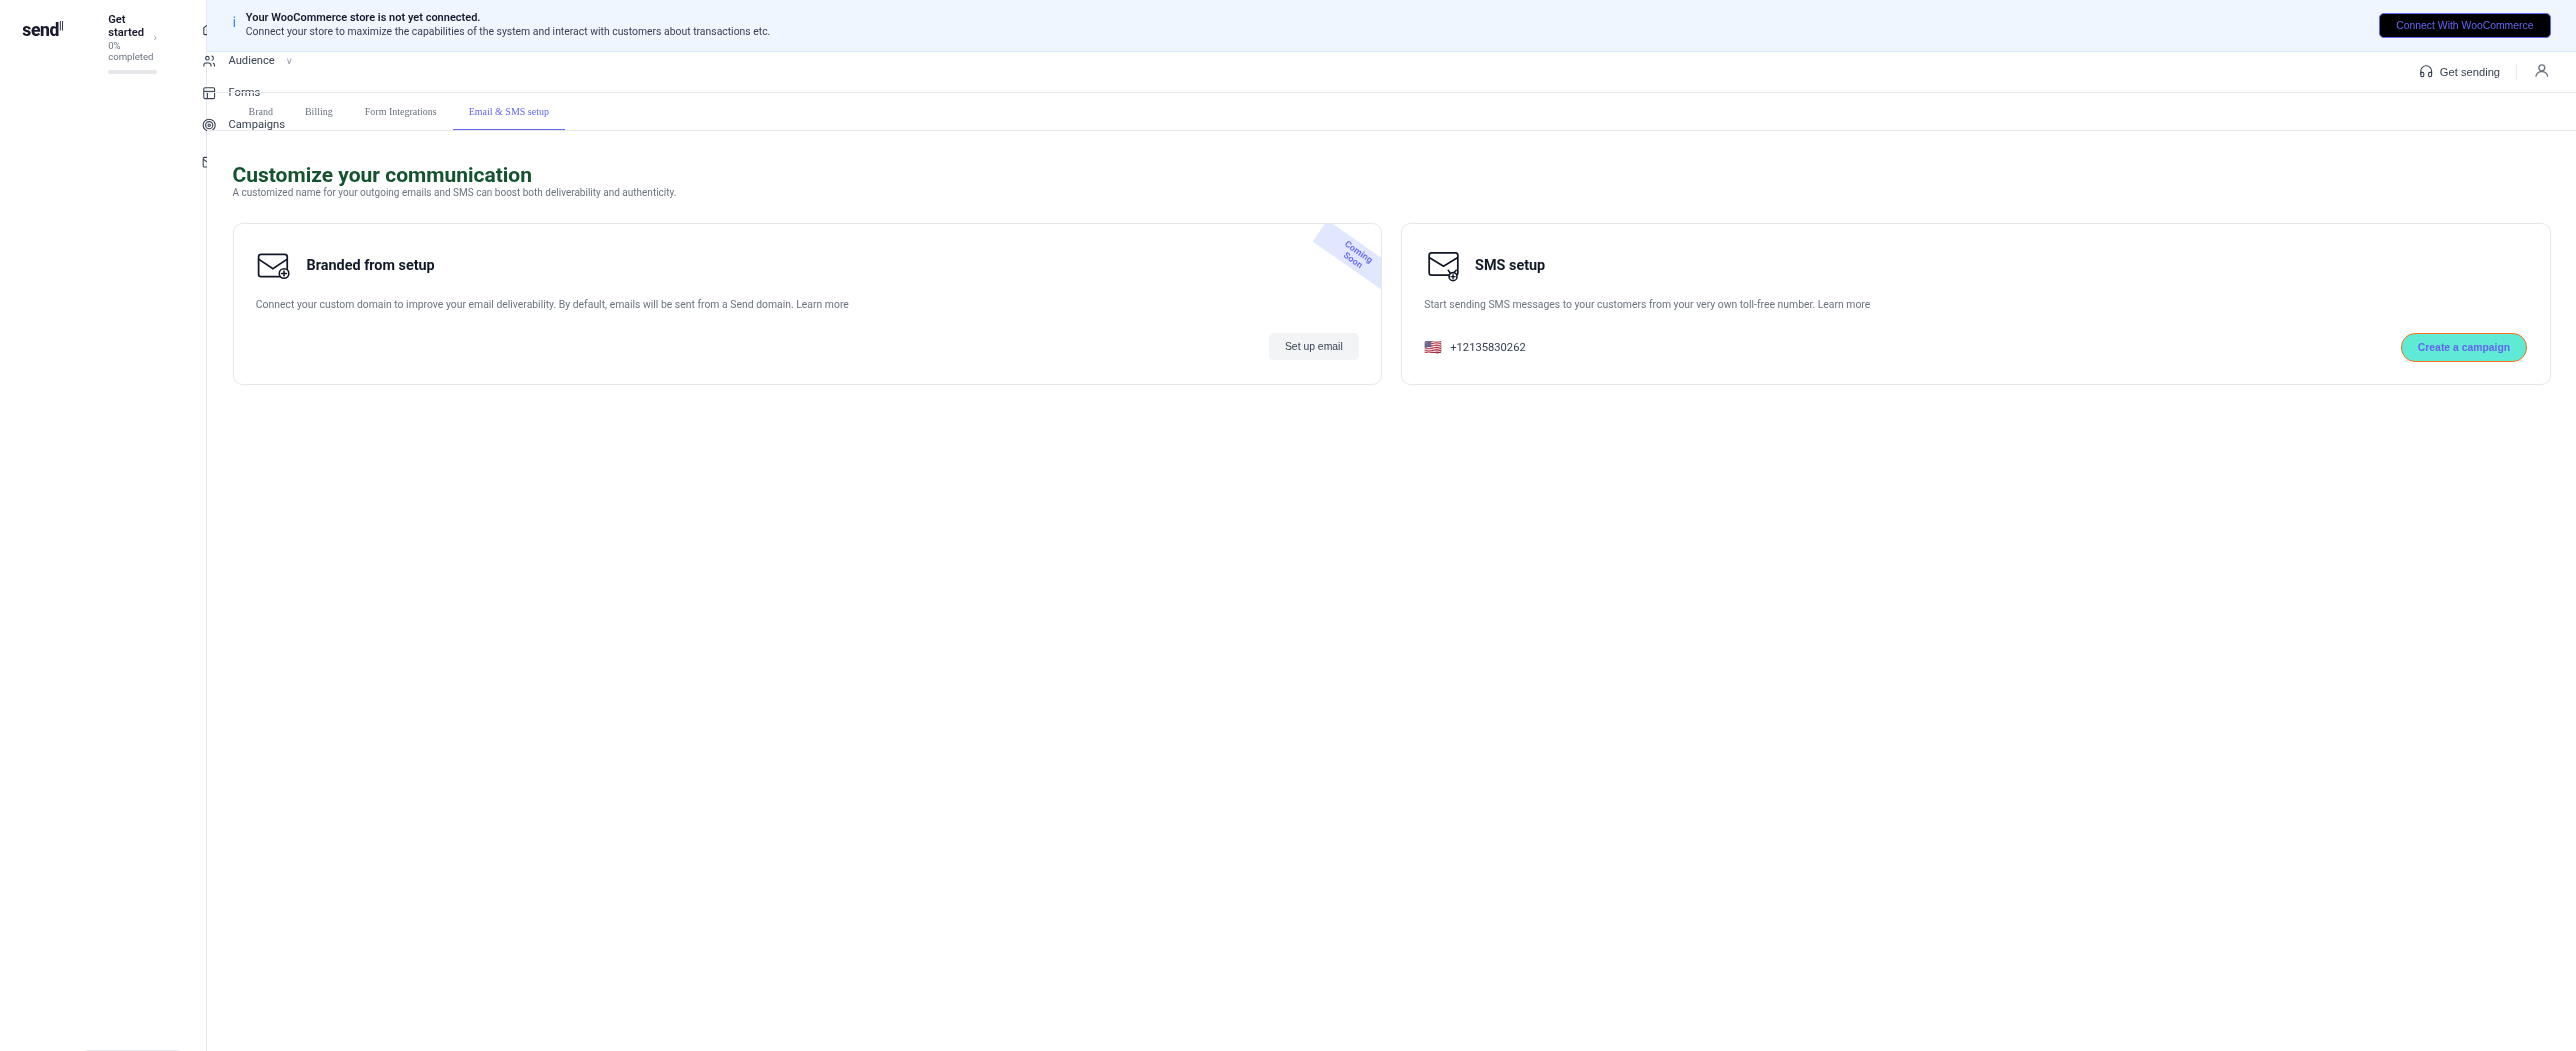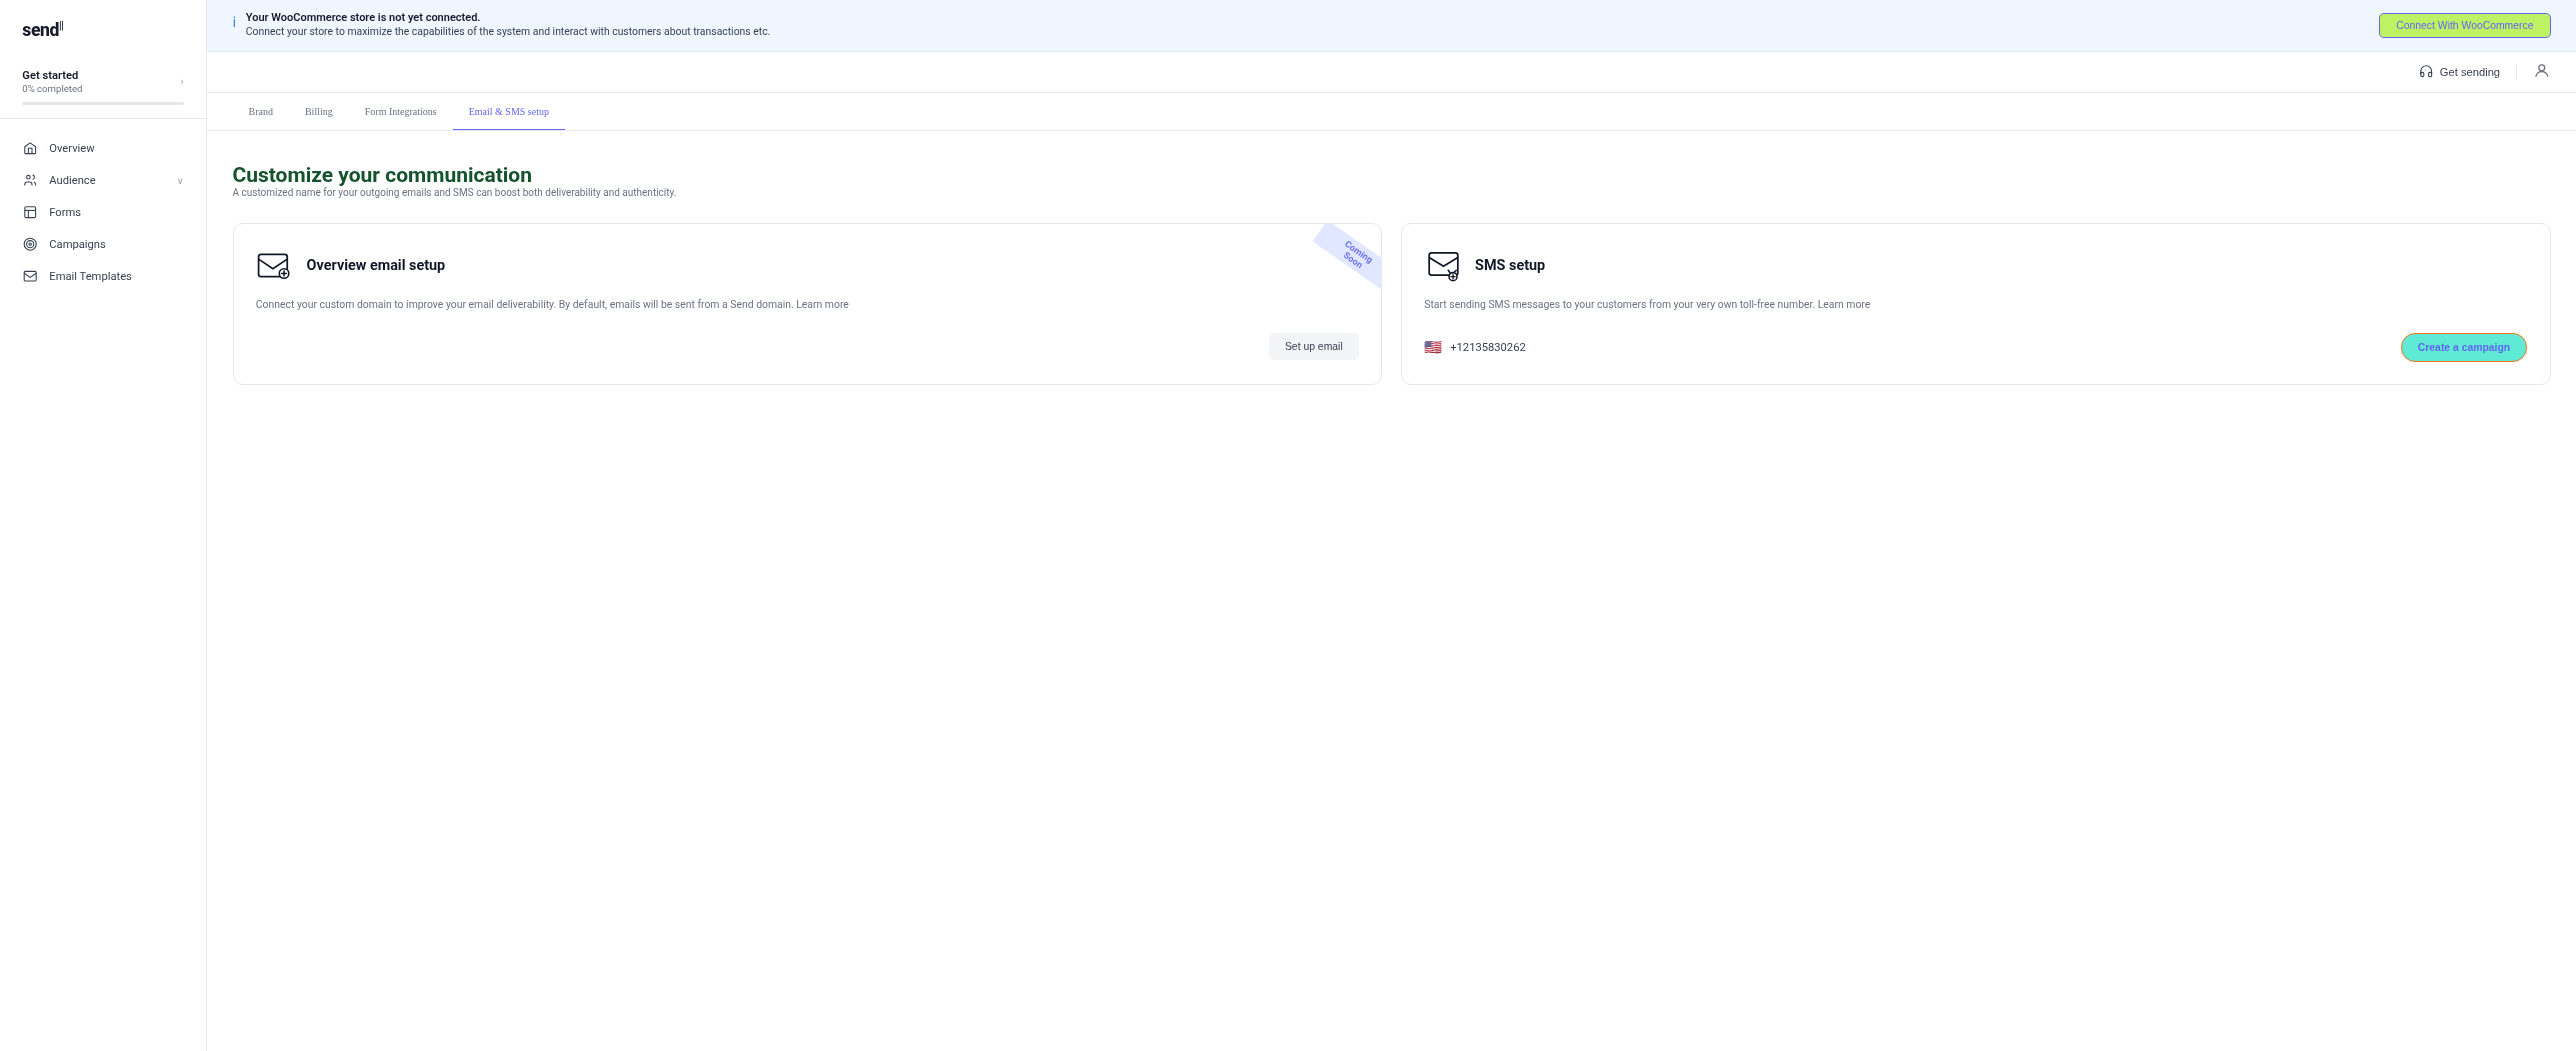--- a/index.html
+++ b/index.html
@@ -7,21 +7,21 @@
 
     .app-layout { display: flex; height: 100vh; overflow: hidden; }
 
     
     .sidebar {
       width: 207px;
       min-width: 207px;
       background: #fff;
       border-right: 0.8px solid #e8e8ef;
       display: flex;
-      flex-direction: column;
+      flex-direction: row;
       padding: 0;
     }
     .sidebar-logo {
       padding: 19px 22.3px 16px;
       font-size: 17.6px;
       font-weight: 800;
       color: #1a1a2e;
       letter-spacing: -0.4px;
     }
 
@@ -97,21 +97,21 @@
       justify-content: space-between;
       gap: 12.8px;
     }
     .banner-left { display: flex; align-items: flex-start; gap: 9.6px; }
     .banner-icon { color: #3b82f6; font-size: 14.4px; margin-top: 0.8px; flex-shrink: 0; }
     .banner-text { font-size: 10.4px; color: #374151; line-height: 1.5; }
     .banner-title { font-weight: 600; font-size: 11px; color: #1a1a2e; }
     .connect-woo-btn {
       border: 1.2px solid #6366f1;
       color: #6366f1;
-      background: #bef264;
+      background: #000000;
       padding: 6.4px 16px;
       border-radius: 4.8px;
       font-size: 10.4px;
       font-weight: 500;
       cursor: pointer;
       white-space: nowrap;
     }
 
     
     .header-bar {
@@ -402,21 +402,21 @@
           <div class="card-header">
             <div class="card-icon">
               <svg width="35" height="35" viewBox="0 0 44 44" fill="none">
                 <rect x="2" y="8" width="36" height="28" rx="3" stroke="#111827" stroke-width="2.2"></rect>
                 <path d="M2 14l18 12 18-12" stroke="#111827" stroke-width="2.2"></path>
                 <circle cx="34" cy="32" r="6" fill="#fff" stroke="#111827" stroke-width="2"></circle>
                 <line x1="34" y1="29" x2="34" y2="35" stroke="#111827" stroke-width="2" stroke-linecap="round"></line>
                 <line x1="31" y1="32" x2="37" y2="32" stroke="#111827" stroke-width="2" stroke-linecap="round"></line>
               </svg>
             </div>
-            <div class="card-title">Overview email setup</div>
+            <div class="card-title">Branded from setup</div>
           </div>
           <p class="card-description">Connect your custom domain to improve your email deliverability. By default, emails will be sent from a Send domain. Learn more</p>
           <div class="card-footer">
             <button class="setup-email-btn">Set up email</button>
           </div>
         </div>
 
         <div class="card">
           <div class="card-header">
             <div class="card-icon">

